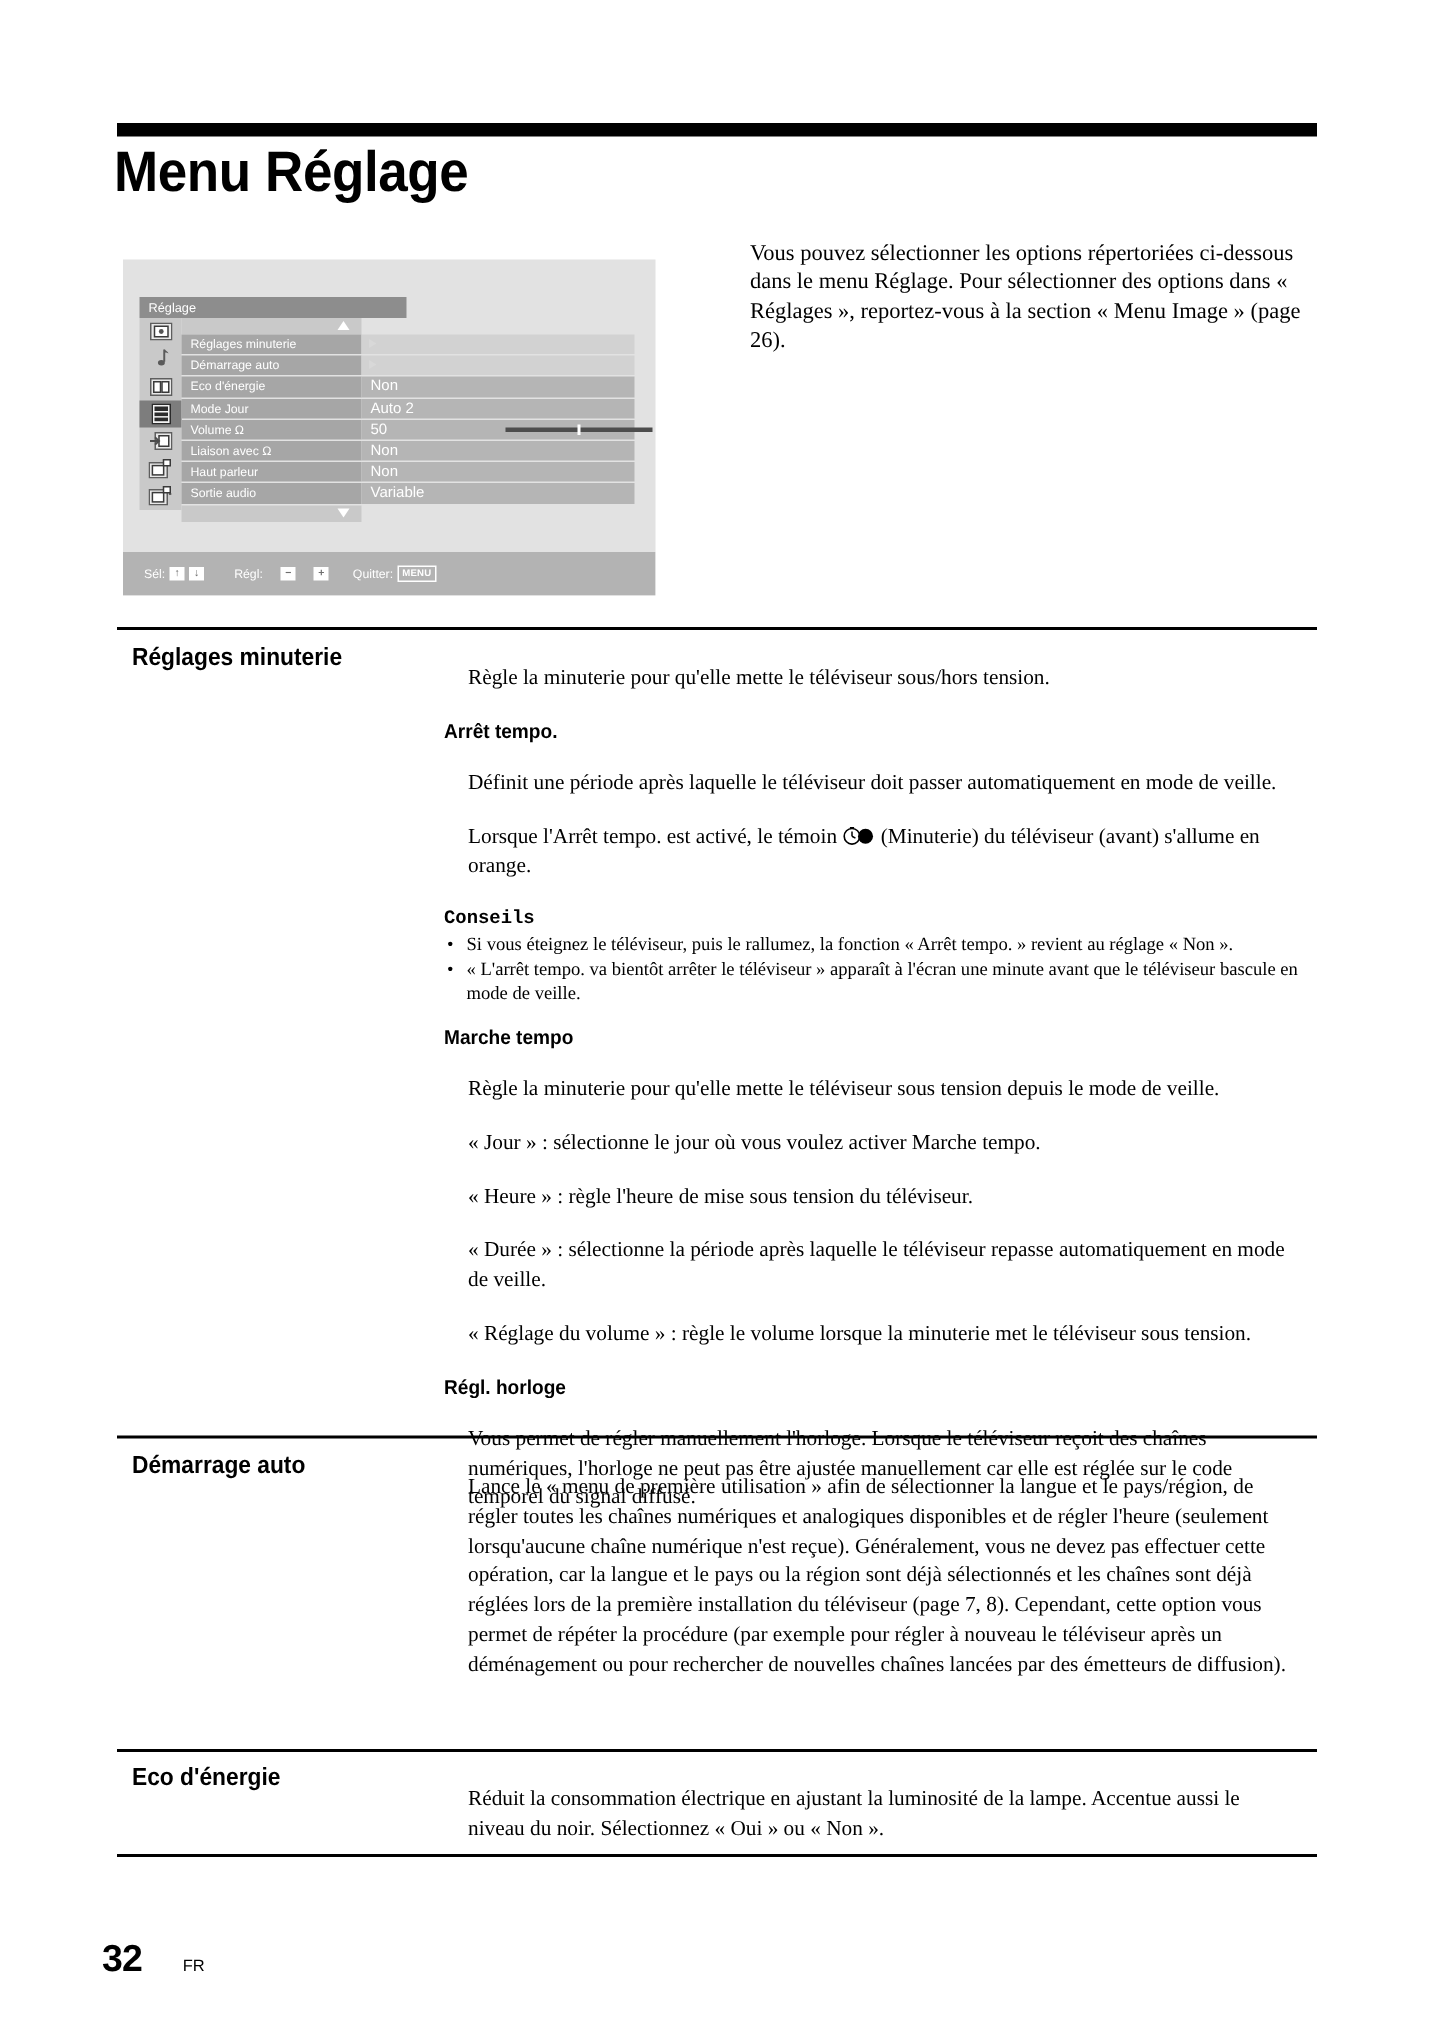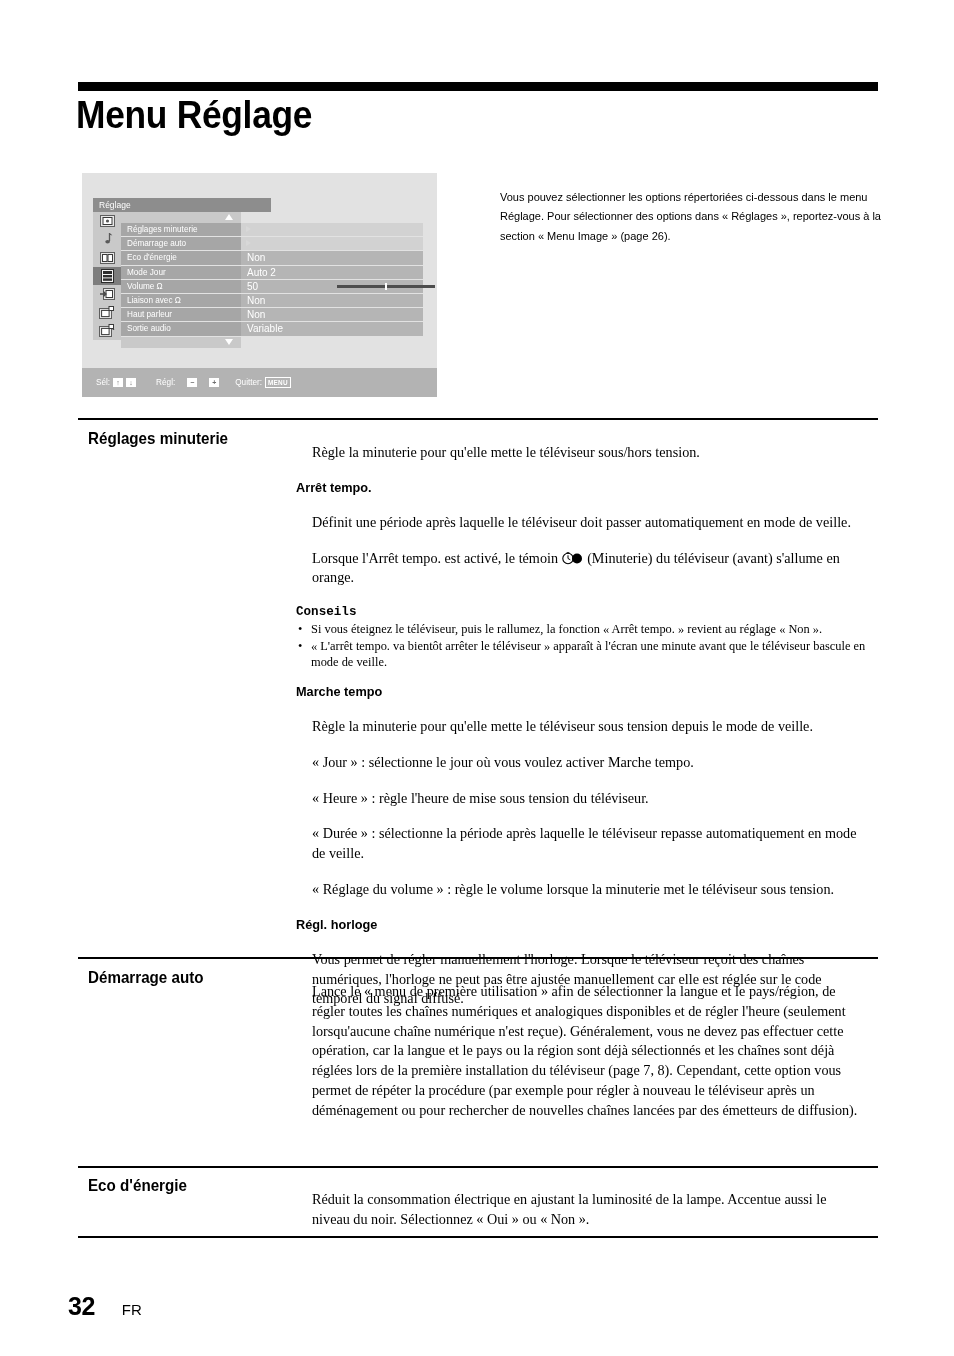--- a/index.html
+++ b/index.html
@@ -46,25 +46,24 @@
     transform: scaleX(0.93);
     transform-origin: left top;
   }
 
   
   .intro {
     position: absolute;
     left: 500px;
     top: 160px;
     width: 382px;
-    font-family: Liberation Sans, sans-serif;
-    font-size: 11px;
+    font-family: Liberation Serif, serif;
+    font-size: 15px;
     line-height: 19.4px;
     text-align: left;
-    margin-top: 28px;
   }
 
   
   .osd {
     position: absolute;
     left: 82px;
     top: 173px;
     width: 355px;
     height: 224px;
     background: #e2e2e2;
@@ -313,21 +312,21 @@
     font-family: "Liberation Sans", sans-serif;
     display: flex;
     align-items: baseline;
   }
   .footer .pnum {
     font-weight: bold;
     font-size: 25px;
     letter-spacing: -0.5px;
   }
   .footer .pfr {
-    font-size: 15px;
+    font-size: 11px;
     margin-left: 3px;
     padding-left: 24px;
   }
 </style>
 </head>
 <body>
 
 <div class="page">
 
   <div class="title-rule"></div>

